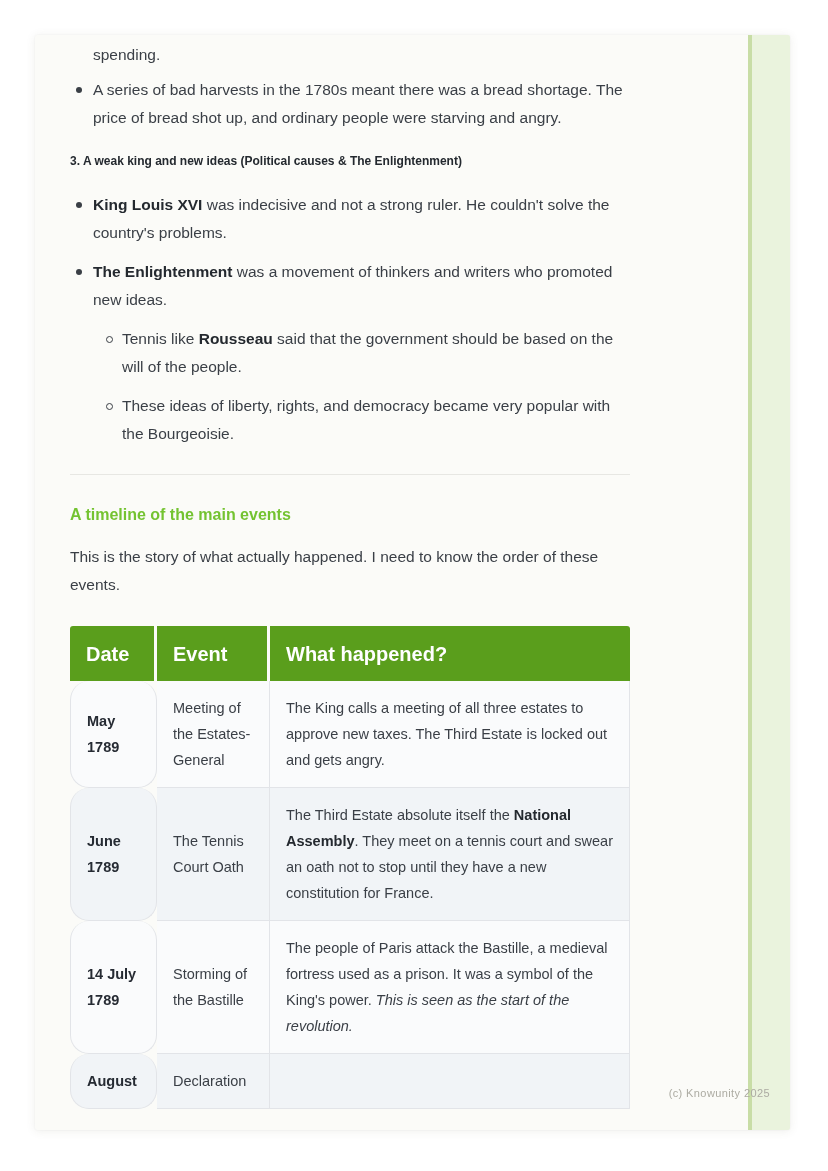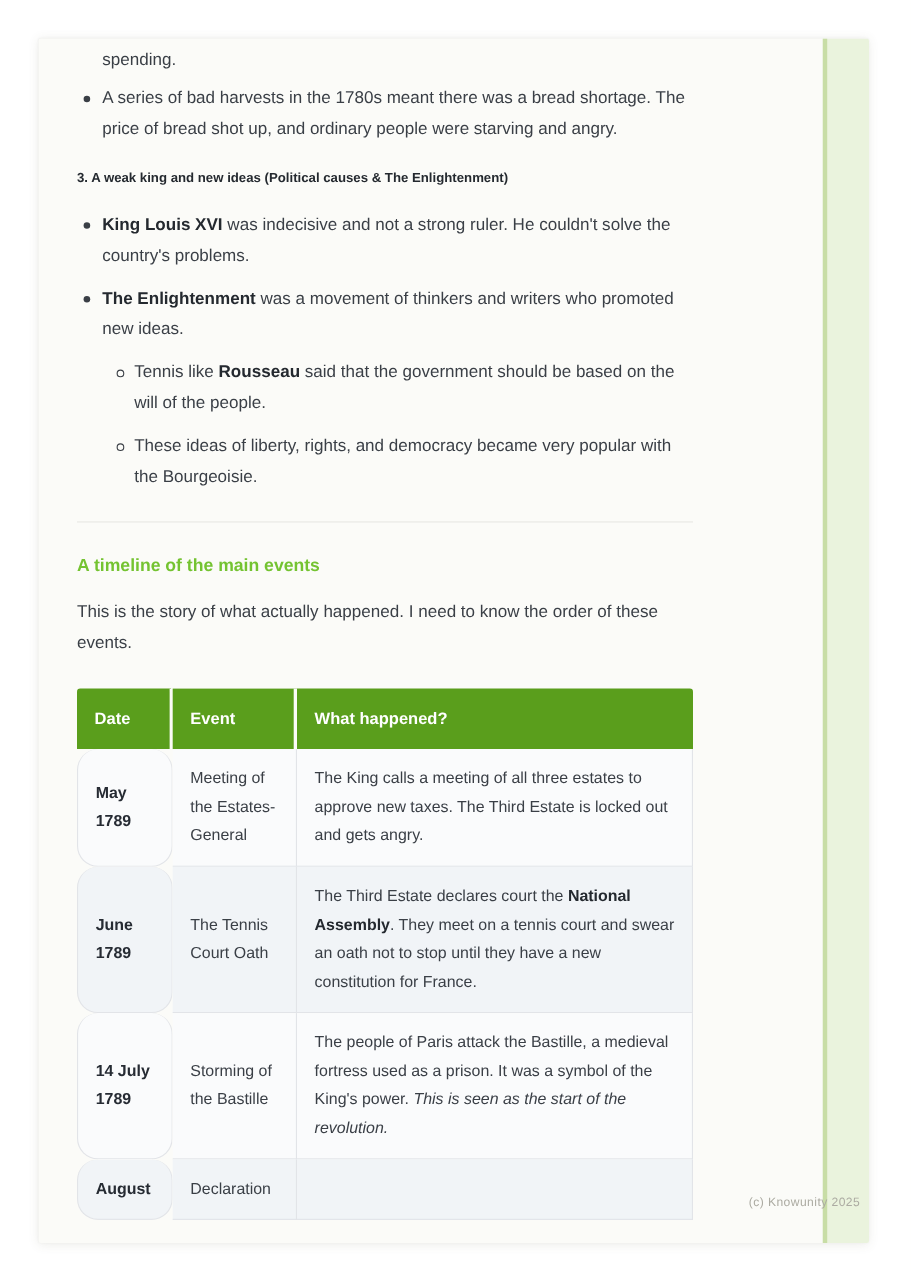--- a/index.html
+++ b/index.html
@@ -17,21 +17,21 @@
   .page{
     position:absolute;left:35px;top:35px;width:755px;height:1095px;
     background:var(--page-bg);border-radius:2px;overflow:hidden;
     box-shadow:0 1px 10px rgba(90,90,60,.10), 0 0 2px rgba(0,0,0,.05);
   }
   .green-strip{
     position:absolute;top:0;right:0;bottom:0;width:38px;
     background:var(--strip-bg);border-left:4px solid var(--strip-border);
   }
   .watermark{
-    position:absolute;right:8px;top:1052px;z-index:2;
+    position:absolute;right:20px;top:1052px;z-index:2;
     font-size:11px;letter-spacing:.4px;color:var(--watermark);
   }
   .content{
     position:relative;margin-left:35px;width:560px;padding-top:6px;
     color:var(--text);font-size:15.5px;line-height:28px;
   }
   .continuation{padding-left:23px;margin-bottom:7px;}
   .li{display:flex;margin-bottom:11px;}
   .marker{flex:0 0 23px;position:relative;}
   .marker.disc::after{
@@ -60,21 +60,21 @@
   }
   .intro{margin:0 0 27px;}
   table.timeline{
     width:560px;border-collapse:separate;border-spacing:0;font-size:14.5px;
   }
   table.timeline col.c-date{width:87px;}
   table.timeline col.c-event{width:113px;}
   table.timeline col.c-desc{width:360px;}
   table.timeline th{
     background:var(--header-green);color:#ffffff;text-align:left;font-weight:700;
-    height:55px;padding:0 8px 0 16px;font-size:15px;border-right:3px solid var(--page-bg);
+    height:55px;padding:0 8px 0 16px;font-size:20px;border-right:3px solid var(--page-bg);
   }
   table.timeline th:first-child{border-top-left-radius:3px;}
   table.timeline th:last-child{border-right:none;border-top-right-radius:3px;}
   table.timeline td{
     border-bottom:1px solid var(--border);border-right:1px solid var(--border);
     vertical-align:middle;padding:14px 16px;line-height:26px;
   }
   table.timeline td:first-child{border-left:1px solid var(--border);border-radius:19px;}
   table.timeline tr:nth-child(odd) td{background:var(--row);}
   table.timeline tr:nth-child(even) td{background:var(--row-alt);}
@@ -142,21 +142,21 @@
       </thead>
       <tbody>
           <tr>
             <td class="date">May 1789</td>
             <td class="event">Meeting of the Estates-General</td>
             <td class="desc"><span>The King calls a meeting of all three estates to approve new taxes. The Third Estate is locked out and gets angry.</span></td>
           </tr>
           <tr>
             <td class="date">June 1789</td>
             <td class="event">The Tennis Court Oath</td>
-            <td class="desc"><span>The Third Estate declares court the </span><span class="b">National Assembly</span><span>. They meet on a tennis court and swear an oath not to stop until they have a new constitution for France.</span></td>
+            <td class="desc"><span>The Third Estate absolute itself the </span><span class="b">National Assembly</span><span>. They meet on a tennis court and swear an oath not to stop until they have a new constitution for France.</span></td>
           </tr>
           <tr>
             <td class="date">14 July 1789</td>
             <td class="event">Storming of the Bastille</td>
             <td class="desc"><span>The people of Paris attack the Bastille, a medieval fortress used as a prison. It was a symbol of the King's power. </span><span class="i">This is seen as the start of the revolution.</span></td>
           </tr>
           <tr>
             <td class="date">August</td>
             <td class="event">Declaration</td>
             <td class="desc"></td>

